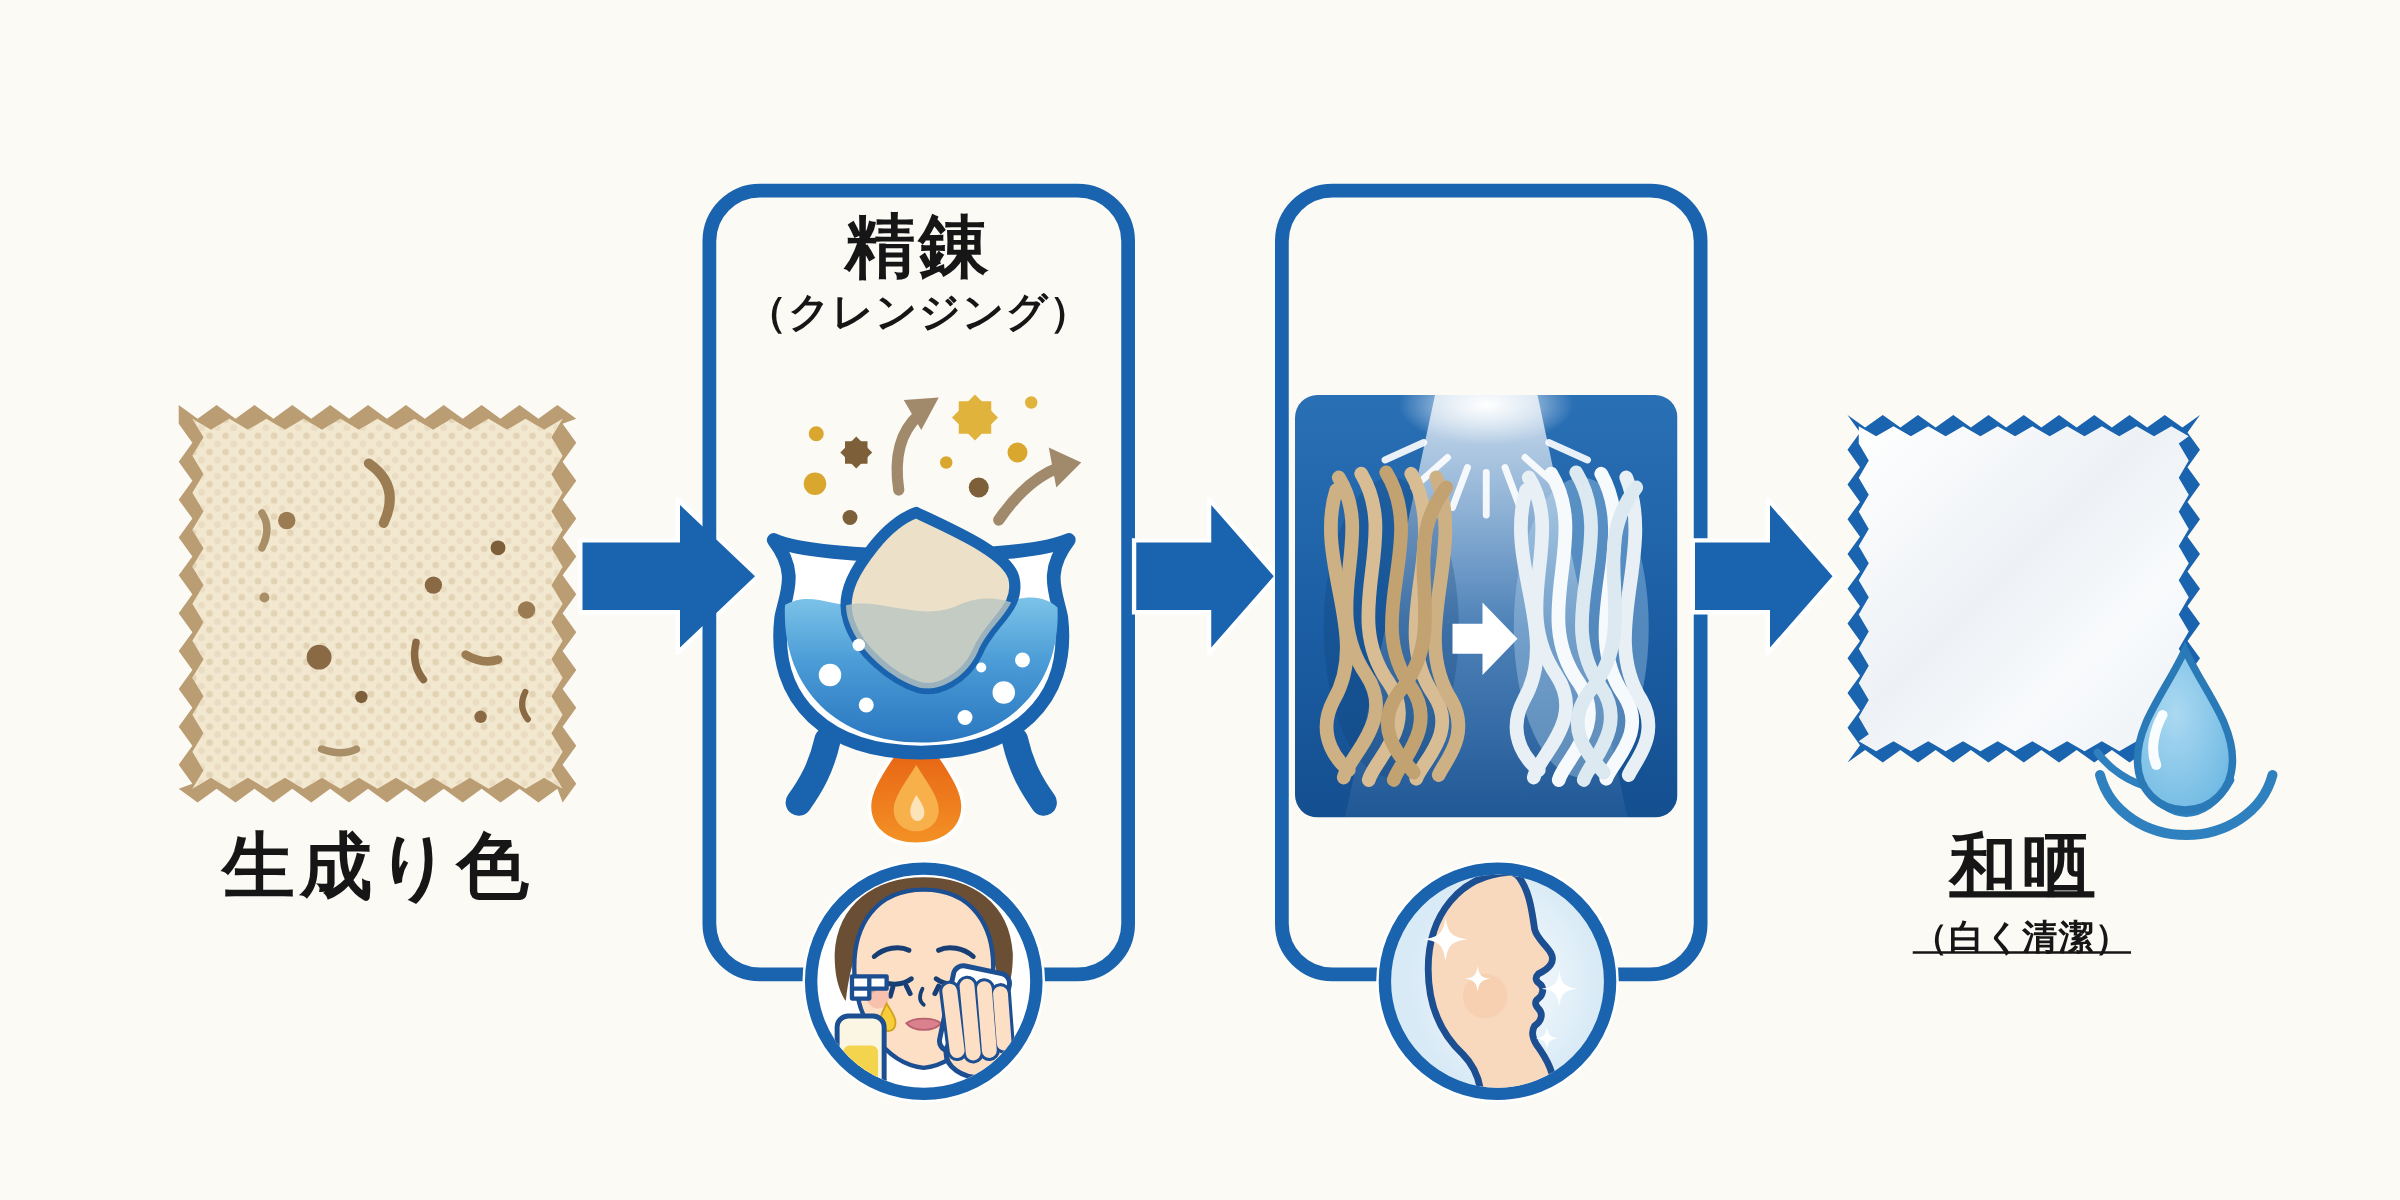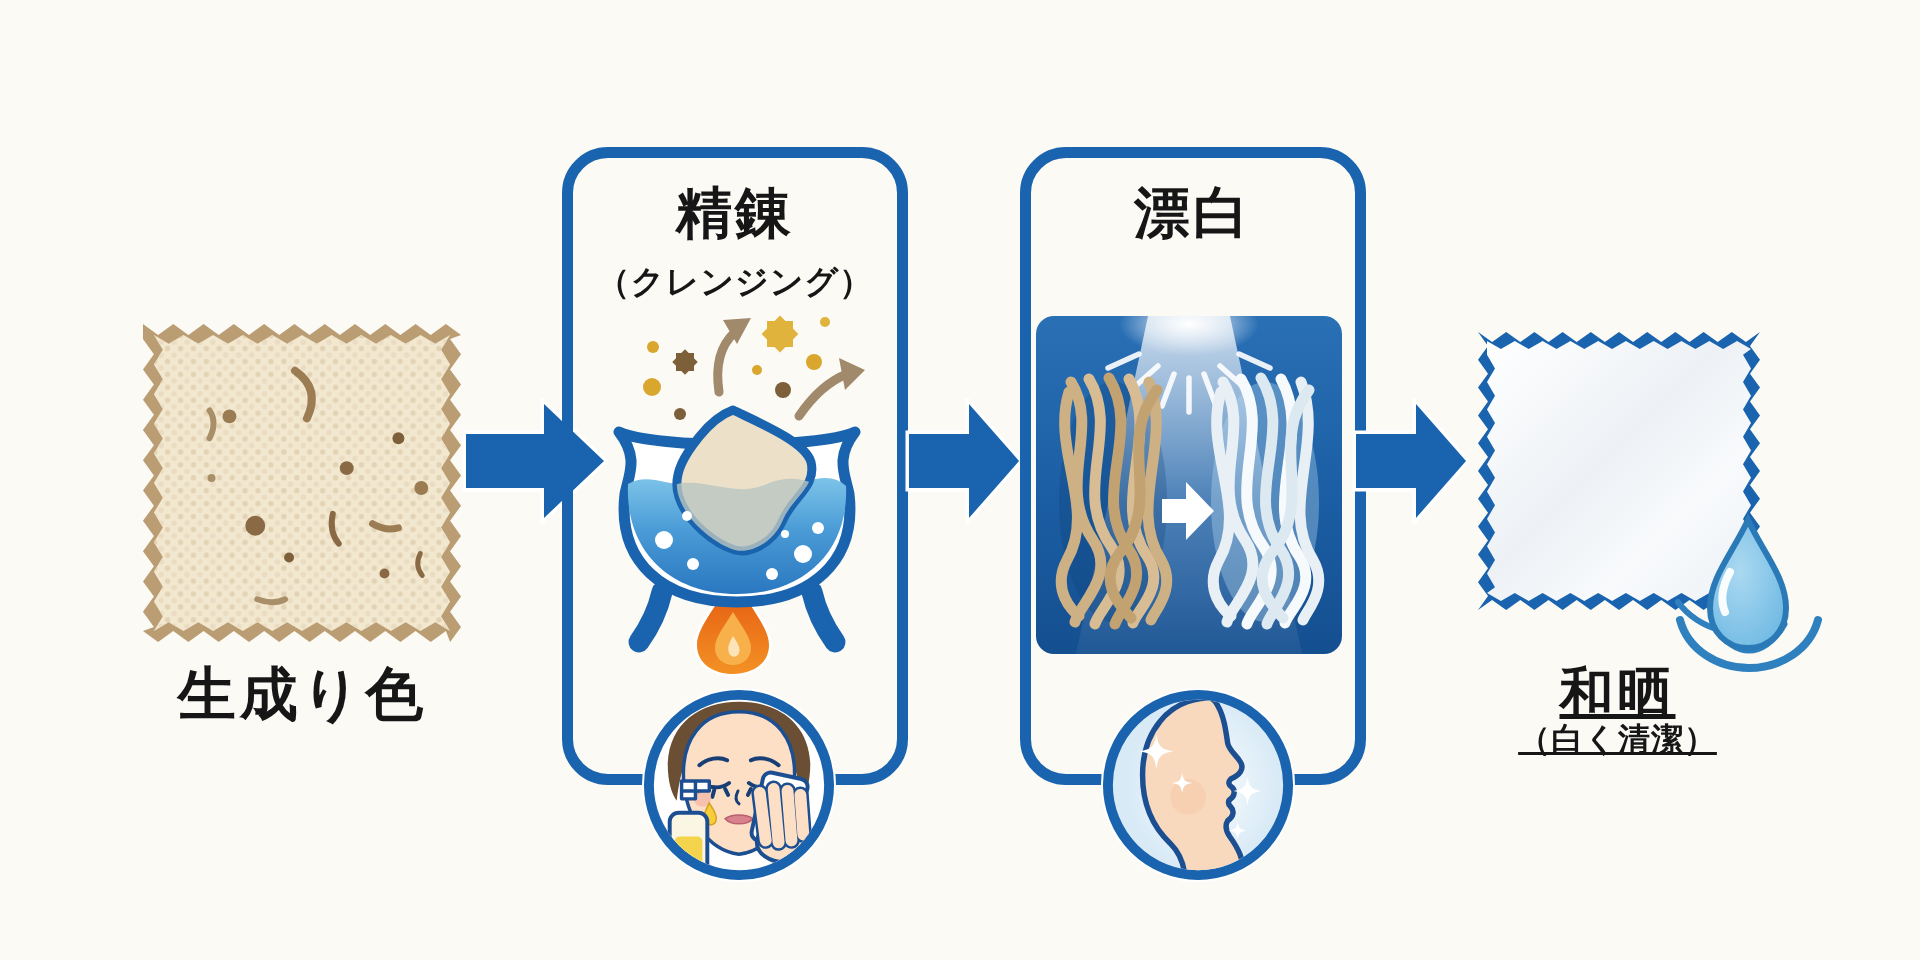--- a/index.html
+++ b/index.html
@@ -1,26 +1,26 @@
 <!DOCTYPE html>
 <html style="--background: #fcfaf5; --accent-blue: #1a63ae; --text-black: #161616; --natural-tan: #bb9d74; --natural-fill: #f2e7cf; --water-blue: #3f97d4; --flame-orange: #ee7418; --gold-particle: #d9a62e; --brown-particle: #7d5f3a; --panel-blue: #1c5fa5; --drop-blue: #79c0e6;"><head>
 <meta charset="utf-8">
 <style>
   html,body{margin:0;padding:0;}
   body{font-family:"Liberation Sans","DejaVu Sans",sans-serif;}
   .stage{position:relative;width:1920px;height:960px;background:var(--background,#fcfaf5);overflow:hidden;}
   .abs{position:absolute;}
   .jp{color:var(--text-black,#161616);font-weight:900;text-align:center;line-height:1.12;}
   .step-box{position:absolute;border:11px solid var(--accent-blue,#1a63ae);border-radius:46px;background:transparent;}
-  .box-head{position:absolute;top:24px;left:0;right:0;text-align:center;}
+  .box-head{position:absolute;top:8px;left:0;right:0;text-align:center;}
   .box-title{font-size:56px;font-weight:900;letter-spacing:3px;color:var(--text-black);}
-  .box-sub{font-size:33px;font-weight:900;letter-spacing:1px;margin-top:19px;color:var(--text-black);}
+  .box-sub{font-size:33px;font-weight:900;letter-spacing:1px;margin-top:3px;color:var(--text-black);}
   .src-label{font-size:58px;letter-spacing:4px;}
   .res-title{font-size:54px;letter-spacing:4px;}
-  .res-sub{font-size:32px;letter-spacing:1px;margin-top:0;text-align:center;}
+  .res-sub{font-size:28px;letter-spacing:1px;margin-top:12px;text-align:center;}
   .blue-fill{fill:var(--accent-blue,#1a63ae);}
   .blue-stroke{stroke:var(--accent-blue,#1a63ae);}
   svg{display:block;}
 </style>
 </head>
 <body>
 
 <div class="stage">
 
   <svg class="abs" style="left:138px;top:318px" width="328" height="330" viewBox="0 0 330 330">
@@ -180,21 +180,20 @@
       </g>
     </g>
   </svg>
 
   <svg class="abs" style="left:905px;top:398px" width="118" height="126" viewBox="0 0 118 126">
     <polygon class="blue-fill" points="4,36 64,36 64,6 114,63 64,120 64,90 4,90" stroke="#ffffff" stroke-width="7" paint-order="stroke"></polygon>
   </svg>
 
   <div class="step-box" style="left:1020px;top:147px;width:324px;height:616px;">
     <div class="box-head">
-      <div class="box-title jp">漂白</div>
     </div>
   </div>
 
   <svg class="abs" style="left:1036px;top:316px" width="306" height="338" viewBox="0 0 306 338">
     <defs>
       <linearGradient id="panelG" x1="0" y1="0" x2="0" y2="1">
         <stop offset="0" stop-color="#2a70b5"></stop>
           <stop offset="0.5" stop-color="#1c5fa5"></stop>
           <stop offset="1" stop-color="#144f90"></stop>
       </linearGradient>

